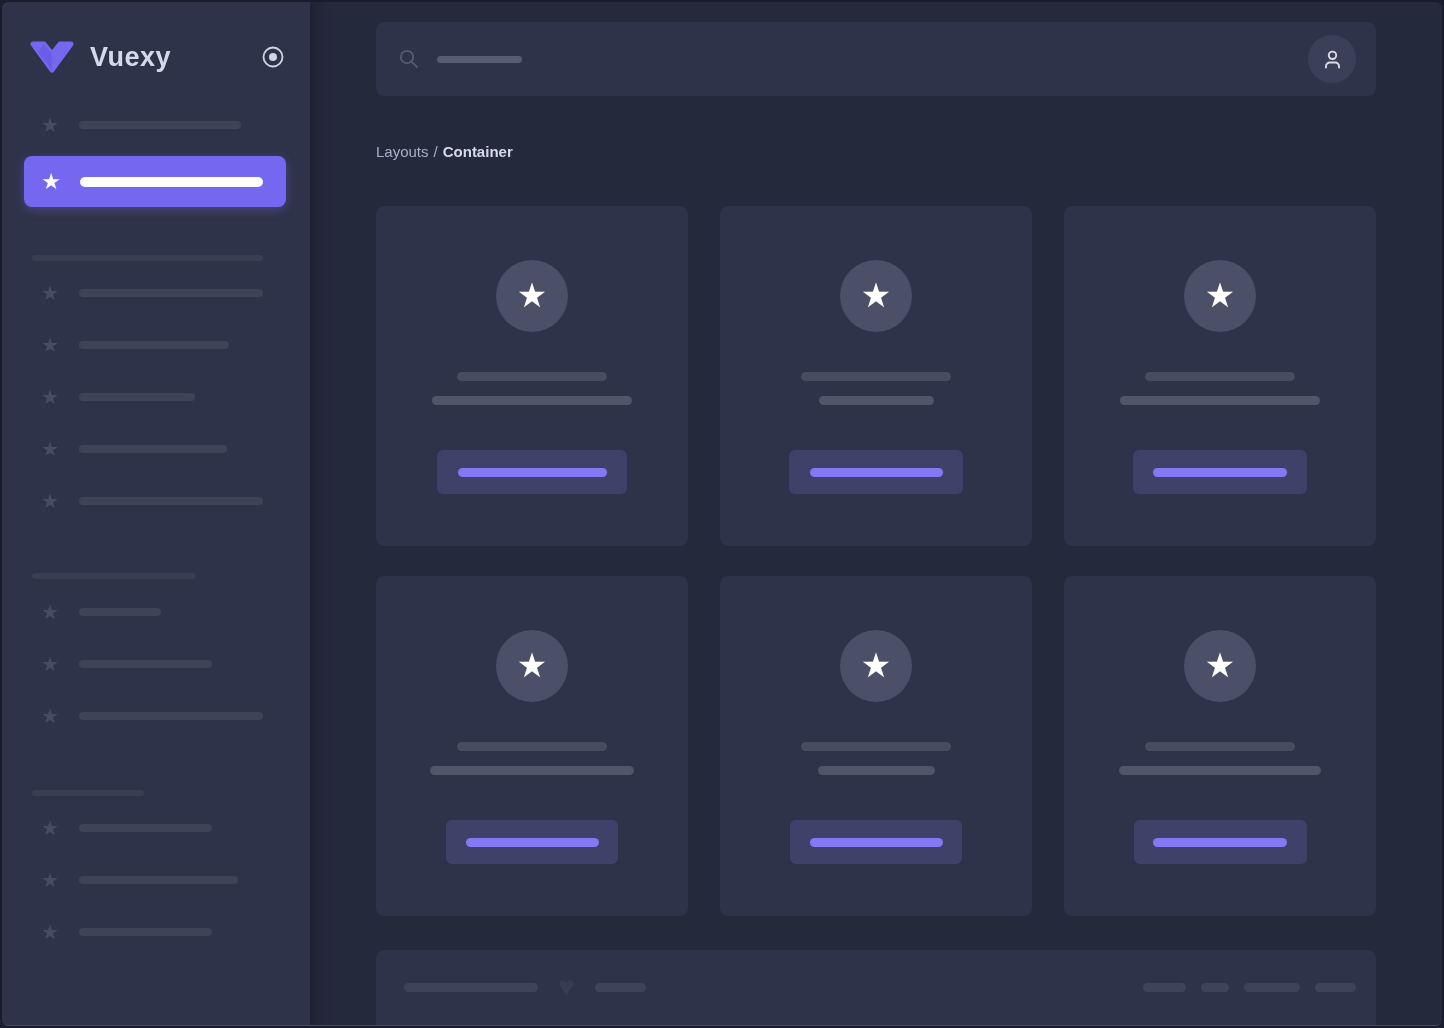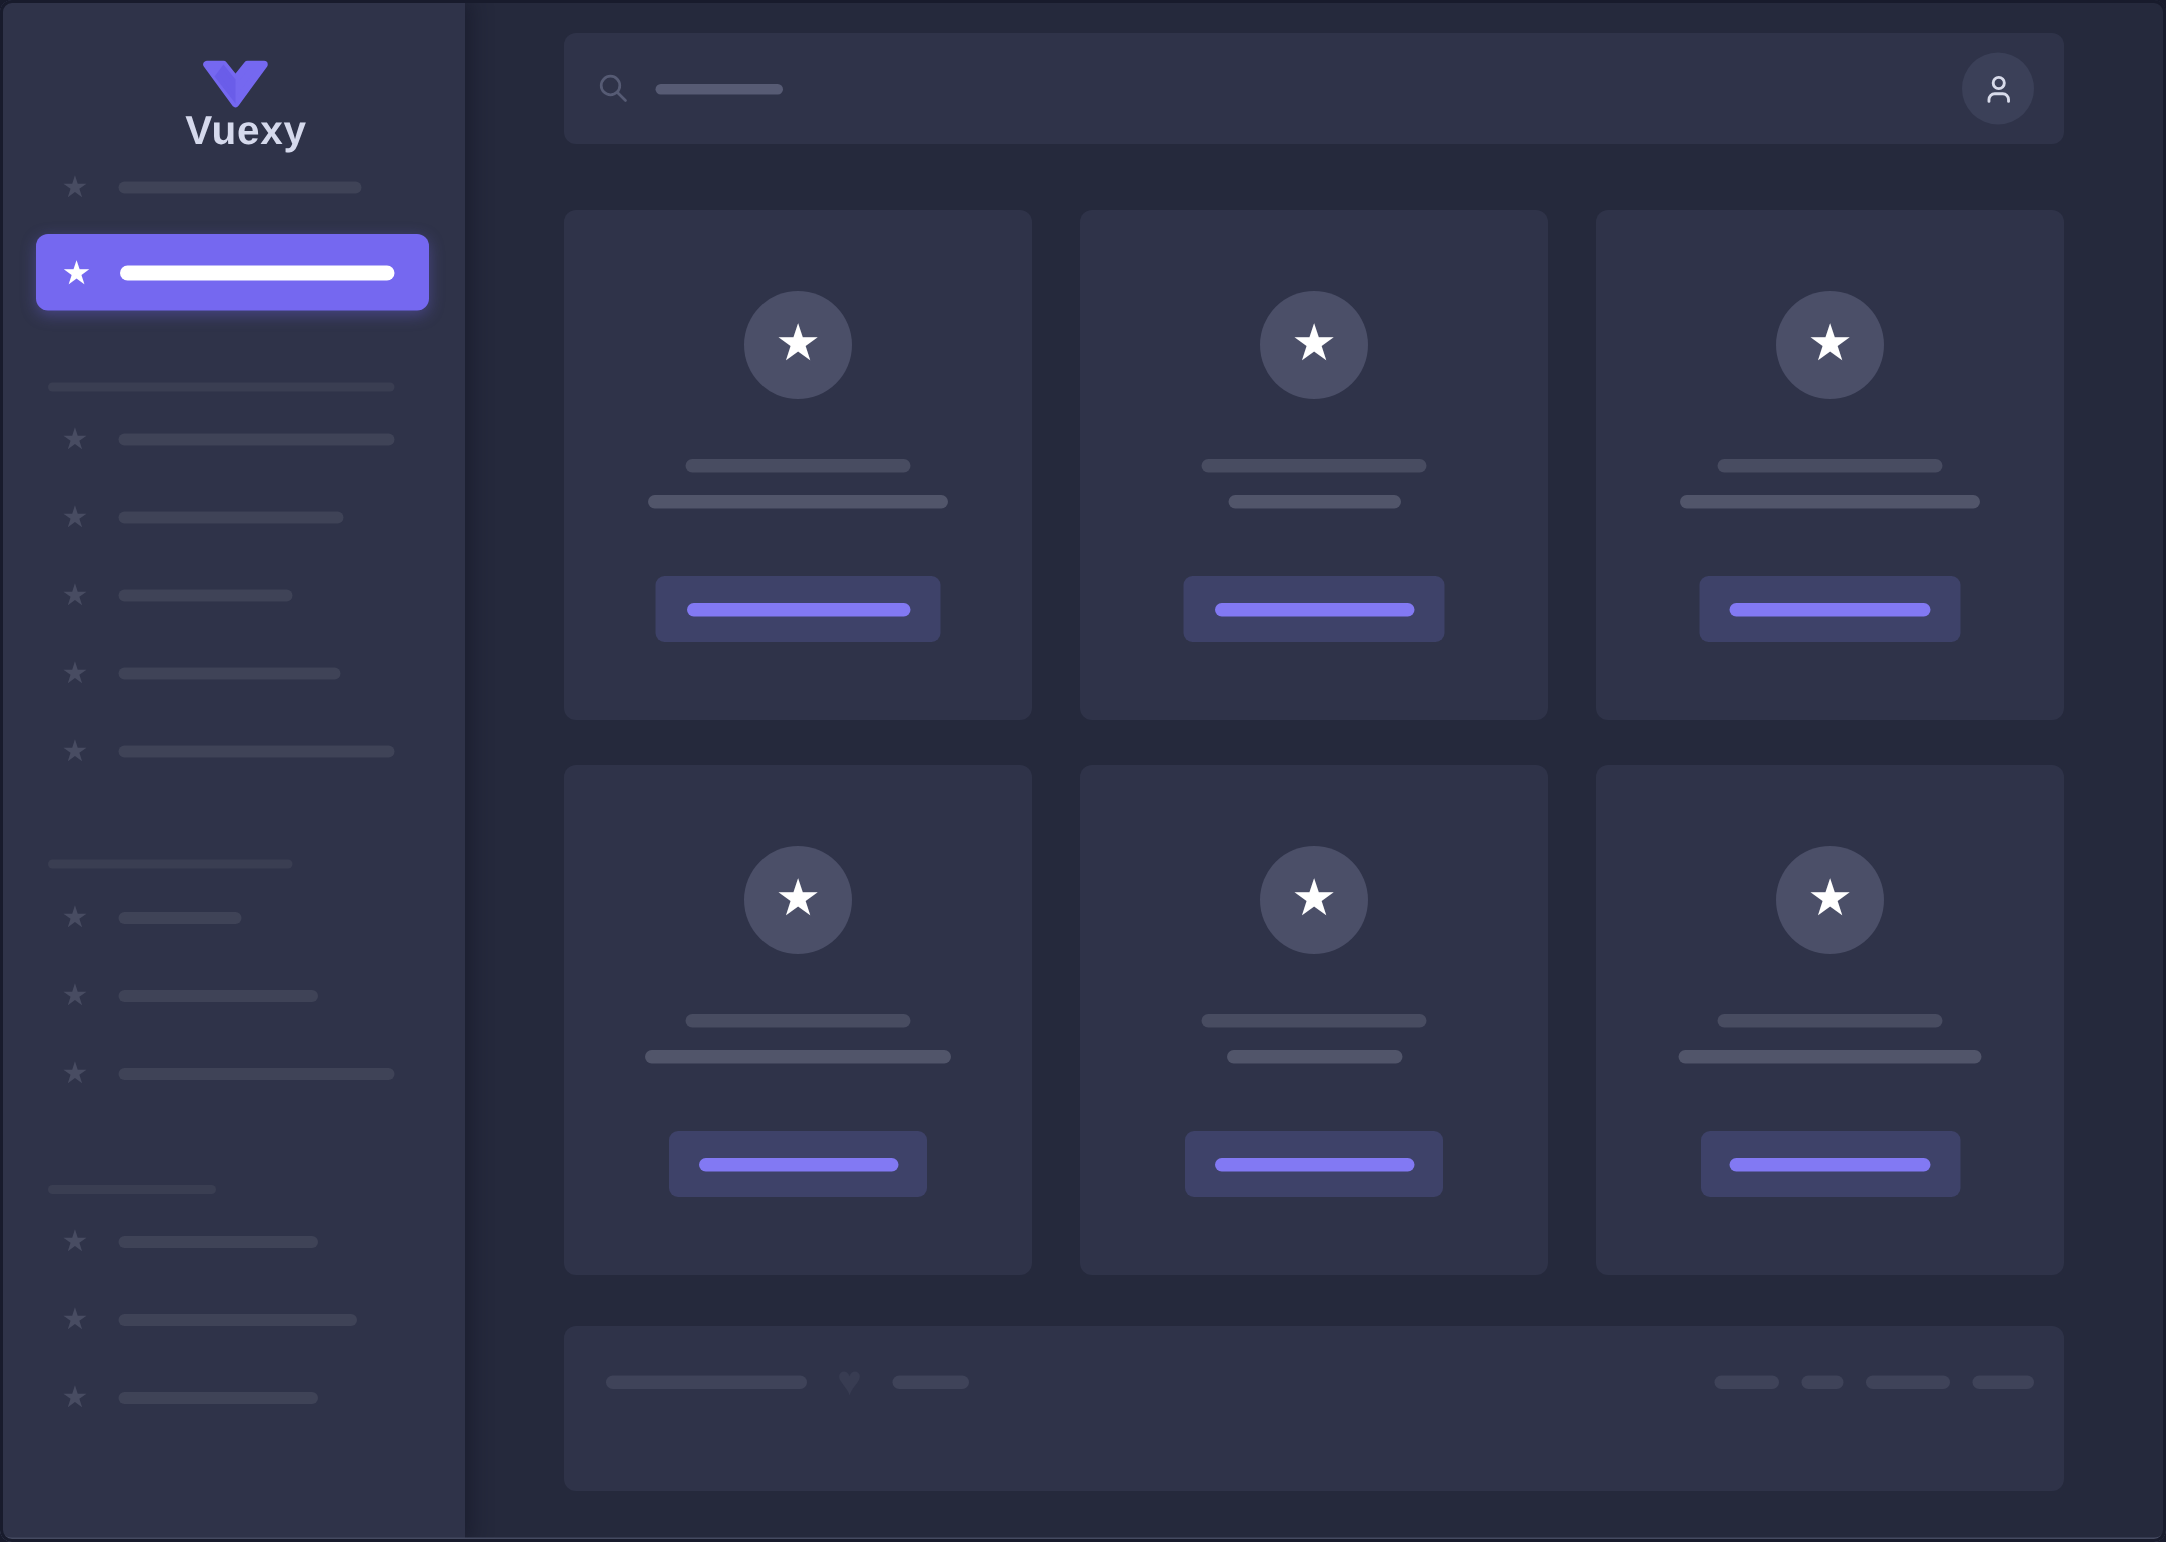--- a/index.html
+++ b/index.html
@@ -52,21 +52,20 @@
     width: 310px; min-width: 310px; height: 100%;
     background: var(--c-panel_bg);
     box-shadow: 5px 0 12px rgba(18, 21, 36, 0.45);
     z-index: 2;
     overflow: hidden;
   }
   .side-header {
     display: flex; align-items: center;
     padding: 40px 24px 0 28px;
     height: 74px;
-    flex-direction: column;
   }
   .logo-mark { width: 48px; height: 32px; flex: none; }
   .brand-title {
     margin-left: 14px;
     font-size: 27px; font-weight: 700; letter-spacing: 0.5px;
     color: var(--c-text);
   }
   .pin-toggle { margin-left: auto; width: 26px; height: 26px; cursor: pointer; }
 
   .nav { padding: 0 23px; }
@@ -285,20 +284,23 @@
         </svg>
         <span class="search-ph" style="width: 85px;"></span>
         <div class="avatar-btn">
           <svg width="27" height="27" viewBox="0 0 24 24" fill="none" stroke="#d8dbea" stroke-width="1.7" stroke-linecap="round">
             <circle cx="12" cy="8.3" r="3.3"></circle>
             <path d="M6.2 19.2 v-1.1 a3.4 3.4 0 0 1 3.4-3.4 h4.8 a3.4 3.4 0 0 1 3.4 3.4 v1.1"></path>
           </svg>
         </div>
       </div>
 
+      <div class="breadcrumb">
+        <span class="parent">Layouts</span><span class="sep">/</span><span class="current">Container</span>
+      </div>
 
       <div class="grid">
 
       <div class="card">
             <div class="circle">
               <span class="card-star">★</span>
             </div>
             <div class="cbar" style="width: 150px;"></div>
             <div class="cbar cbar2" style="width: 200px;"></div>
             <div class="cbtn" style="width: 190px;">

